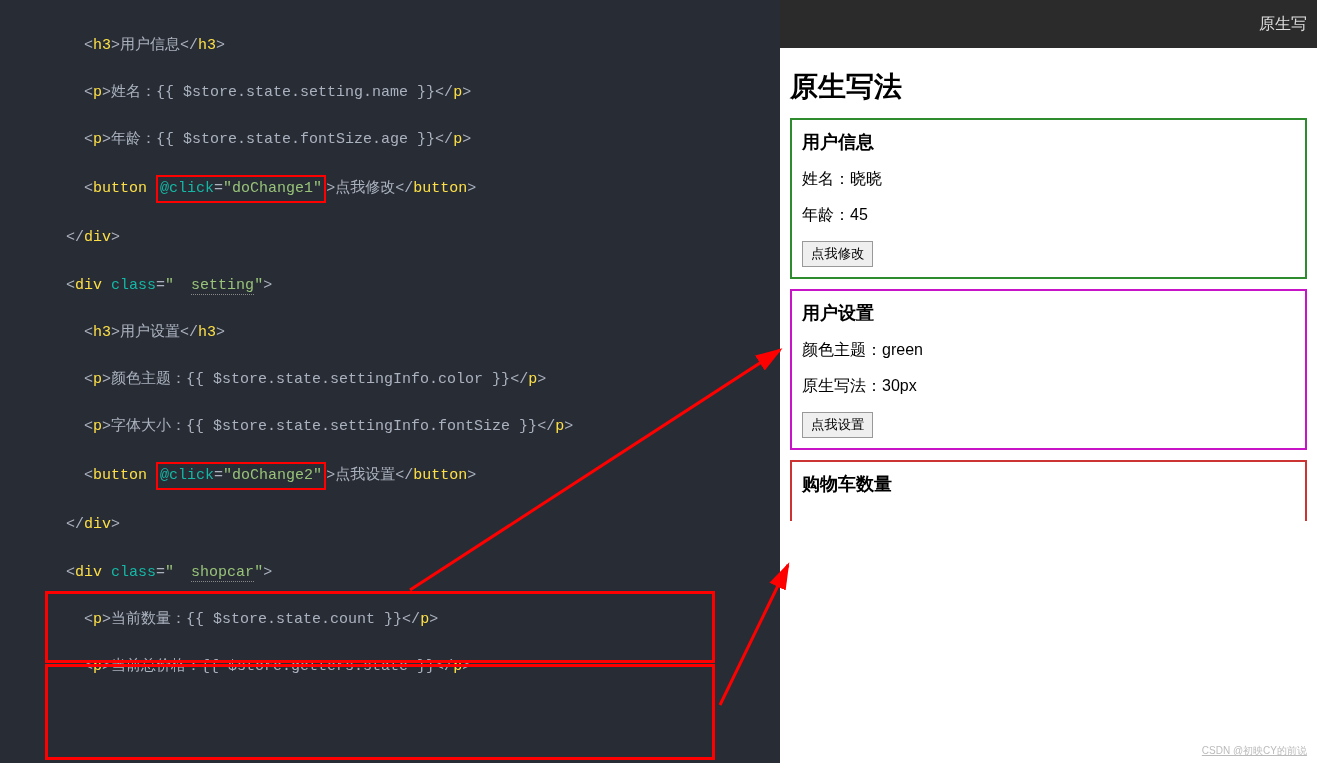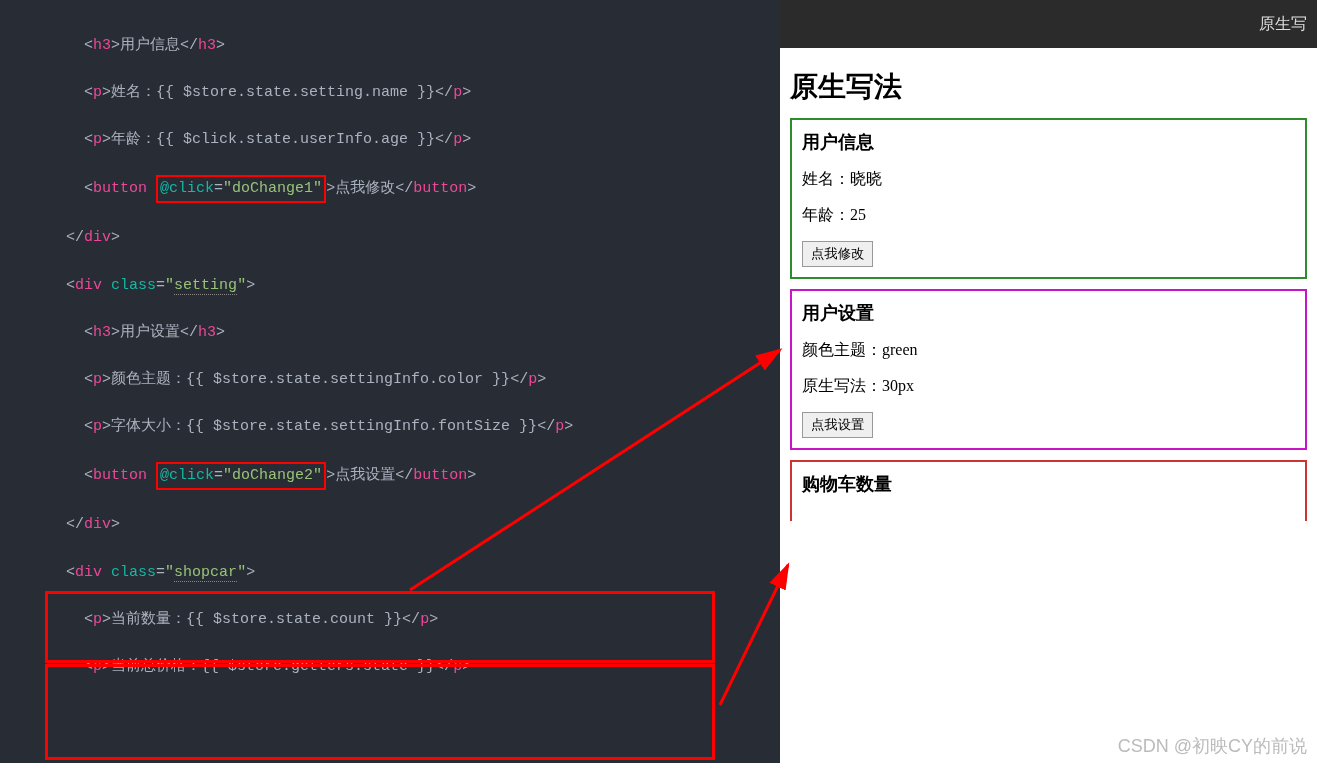--- a/index.html
+++ b/index.html
@@ -45,30 +45,30 @@
 .preview-content h1 { font-size: 28px; font-weight: bold; margin-bottom: 12px; }
 .box {
   border: 2px solid;
   padding: 10px;
   margin-bottom: 10px;
 }
 .box-user { border-color: #2e8b2e; }
 .box-setting { border-color: #c614c6; }
 .box-shop { border-color: #cc3333; border-bottom: none; }
 .box h3 { font-size: 18px; font-weight: bold; margin-bottom: 15px; }
-.box p { font-size: 16px; margin-bottom: 15px; font-family: Liberation Serif, serif; }
+.box p { font-size: 16px; margin-bottom: 15px; }
 .box button {
   font-family: Arial;
   padding: 3px 8px;
   background: #efefef;
   border: 1px solid #999;
   cursor: pointer;
 }
 
-.c-tag { color: #ec4899; }
+.c-tag { color: #fde047; }
 .c-attr { color: #14b8a6; }
 .c-str { color: #98c379; }
 .c-pun { color: #abb2bf; }
 .c-txt { color: #abb2bf; }
 
 .red-box-inline {
   border: 2px solid #ff0000;
   padding: 0 2px;
   display: inline-block;
 }
@@ -79,32 +79,33 @@
 .arrow-svg {
   position: absolute;
   z-index: 10;
   pointer-events: none;
 }
 .watermark {
   position: absolute;
   bottom: 5px;
   right: 10px;
   color: #bbb;
-  font-size: 18px;
+  font-size: 10px;
   font-family: Arial;
+  text-decoration: underline;
 }
-.underline-dotted { border-bottom: 1px dotted #888; }
+.underline-dotted { border-bottom: 1px dotted #888; margin-left: 17px; }
 </style>
 </head>
 <body>
 
 <div class="code-panel">
 <div>      <span class="c-pun">&lt;</span><span class="c-tag">h3</span><span class="c-pun">&gt;</span><span class="c-txt">用户信息</span><span class="c-pun">&lt;/</span><span class="c-tag">h3</span><span class="c-pun">&gt;</span></div>
 <div>      <span class="c-pun">&lt;</span><span class="c-tag">p</span><span class="c-pun">&gt;</span><span class="c-txt">姓名：{{ $store.state.setting.name }}</span><span class="c-pun">&lt;/</span><span class="c-tag">p</span><span class="c-pun">&gt;</span></div>
-<div>      <span class="c-pun">&lt;</span><span class="c-tag">p</span><span class="c-pun">&gt;</span><span class="c-txt">年龄：{{ $click.state.userInfo.age }}</span><span class="c-pun">&lt;/</span><span class="c-tag">p</span><span class="c-pun">&gt;</span></div>
+<div>      <span class="c-pun">&lt;</span><span class="c-tag">p</span><span class="c-pun">&gt;</span><span class="c-txt">年龄：{{ $store.state.fontSize.age }}</span><span class="c-pun">&lt;/</span><span class="c-tag">p</span><span class="c-pun">&gt;</span></div>
 <div>      <span class="c-pun">&lt;</span><span class="c-tag">button</span> <span class="red-box-inline"><span class="c-attr">@click</span><span class="c-pun">=</span><span class="c-str">"doChange1"</span></span><span class="c-pun">&gt;</span><span class="c-txt">点我修改</span><span class="c-pun">&lt;/</span><span class="c-tag">button</span><span class="c-pun">&gt;</span></div>
 <div>    <span class="c-pun">&lt;/</span><span class="c-tag">div</span><span class="c-pun">&gt;</span></div>
 <div>    <span class="c-pun">&lt;</span><span class="c-tag">div</span> <span class="c-attr">class</span><span class="c-pun">=</span><span class="c-str">"</span><span class="c-str underline-dotted">setting</span><span class="c-str">"</span><span class="c-pun">&gt;</span></div>
 <div>      <span class="c-pun">&lt;</span><span class="c-tag">h3</span><span class="c-pun">&gt;</span><span class="c-txt">用户设置</span><span class="c-pun">&lt;/</span><span class="c-tag">h3</span><span class="c-pun">&gt;</span></div>
 <div>      <span class="c-pun">&lt;</span><span class="c-tag">p</span><span class="c-pun">&gt;</span><span class="c-txt">颜色主题：{{ $store.state.settingInfo.color }}</span><span class="c-pun">&lt;/</span><span class="c-tag">p</span><span class="c-pun">&gt;</span></div>
 <div>      <span class="c-pun">&lt;</span><span class="c-tag">p</span><span class="c-pun">&gt;</span><span class="c-txt">字体大小：{{ $store.state.settingInfo.fontSize }}</span><span class="c-pun">&lt;/</span><span class="c-tag">p</span><span class="c-pun">&gt;</span></div>
 <div>      <span class="c-pun">&lt;</span><span class="c-tag">button</span> <span class="red-box-inline"><span class="c-attr">@click</span><span class="c-pun">=</span><span class="c-str">"doChange2"</span></span><span class="c-pun">&gt;</span><span class="c-txt">点我设置</span><span class="c-pun">&lt;/</span><span class="c-tag">button</span><span class="c-pun">&gt;</span></div>
 <div>    <span class="c-pun">&lt;/</span><span class="c-tag">div</span><span class="c-pun">&gt;</span></div>
 <div>    <span class="c-pun">&lt;</span><span class="c-tag">div</span> <span class="c-attr">class</span><span class="c-pun">=</span><span class="c-str">"</span><span class="c-str underline-dotted">shopcar</span><span class="c-str">"</span><span class="c-pun">&gt;</span></div>
 <div>      <span class="c-pun">&lt;</span><span class="c-tag">p</span><span class="c-pun">&gt;</span><span class="c-txt">当前数量：{{ $store.state.count }}</span><span class="c-pun">&lt;/</span><span class="c-tag">p</span><span class="c-pun">&gt;</span></div>
@@ -133,21 +134,21 @@
 
 <div class="preview-panel">
   <div class="tab-bar">
     <span>原生写</span>
   </div>
   <div class="preview-content">
     <h1>原生写法</h1>
     <div class="box box-user">
       <h3>用户信息</h3>
       <p>姓名：晓晓</p>
-      <p>年龄：25</p>
+      <p>年龄：45</p>
       <button>点我修改</button>
     </div>
     <div class="box box-setting">
       <h3>用户设置</h3>
       <p>颜色主题：green</p>
       <p>原生写法：30px</p>
       <button>点我设置</button>
     </div>
     <div class="box box-shop">
       <h3>购物车数量</h3>

